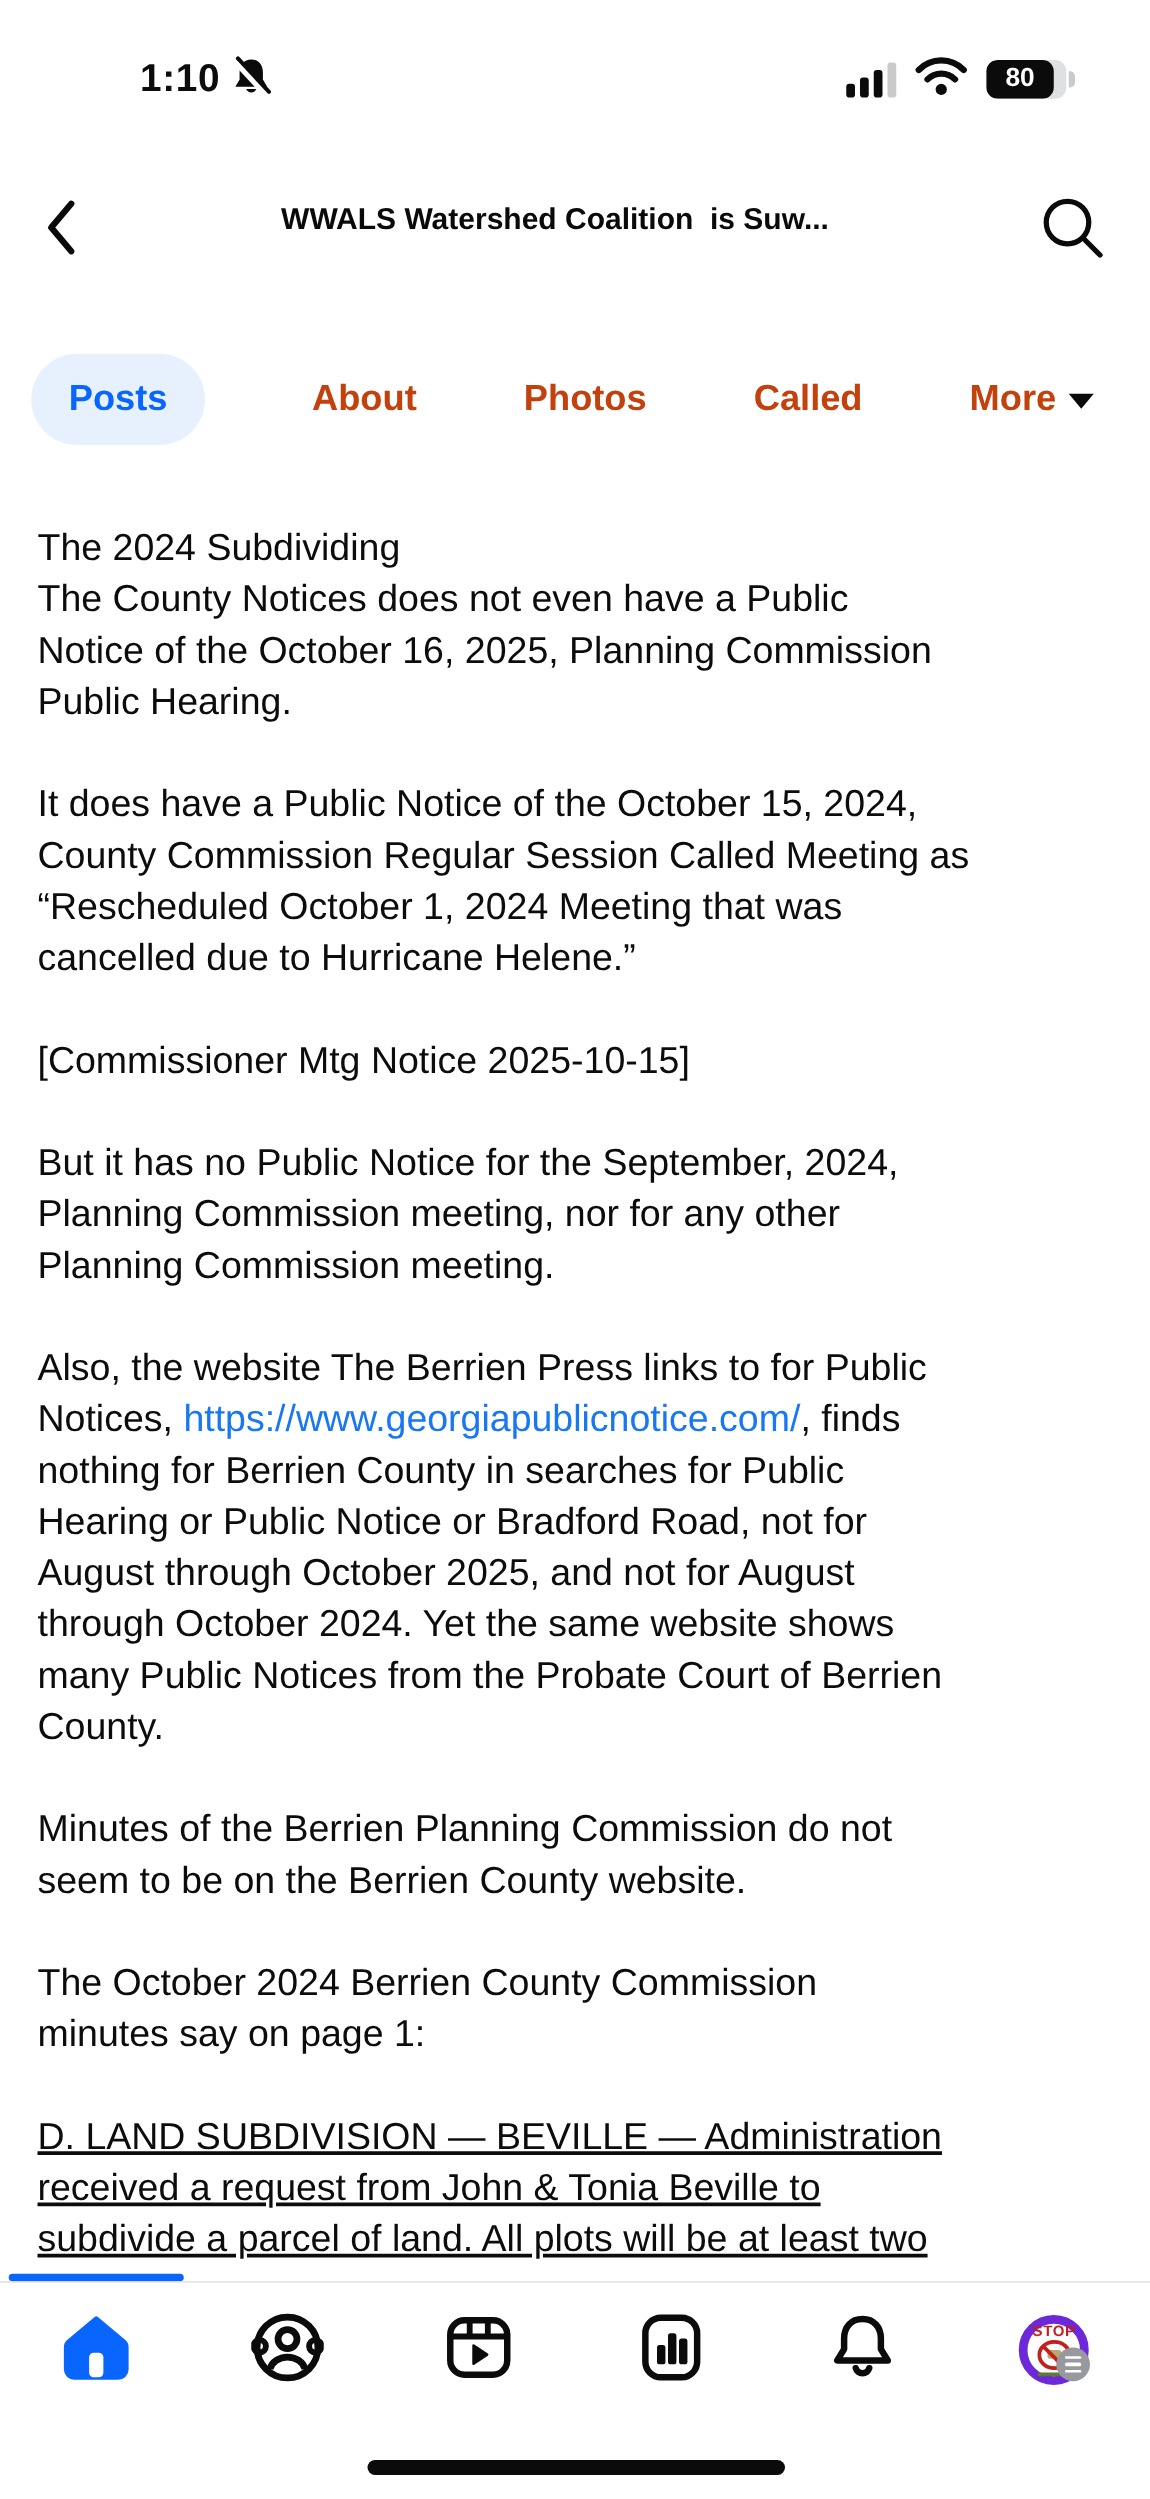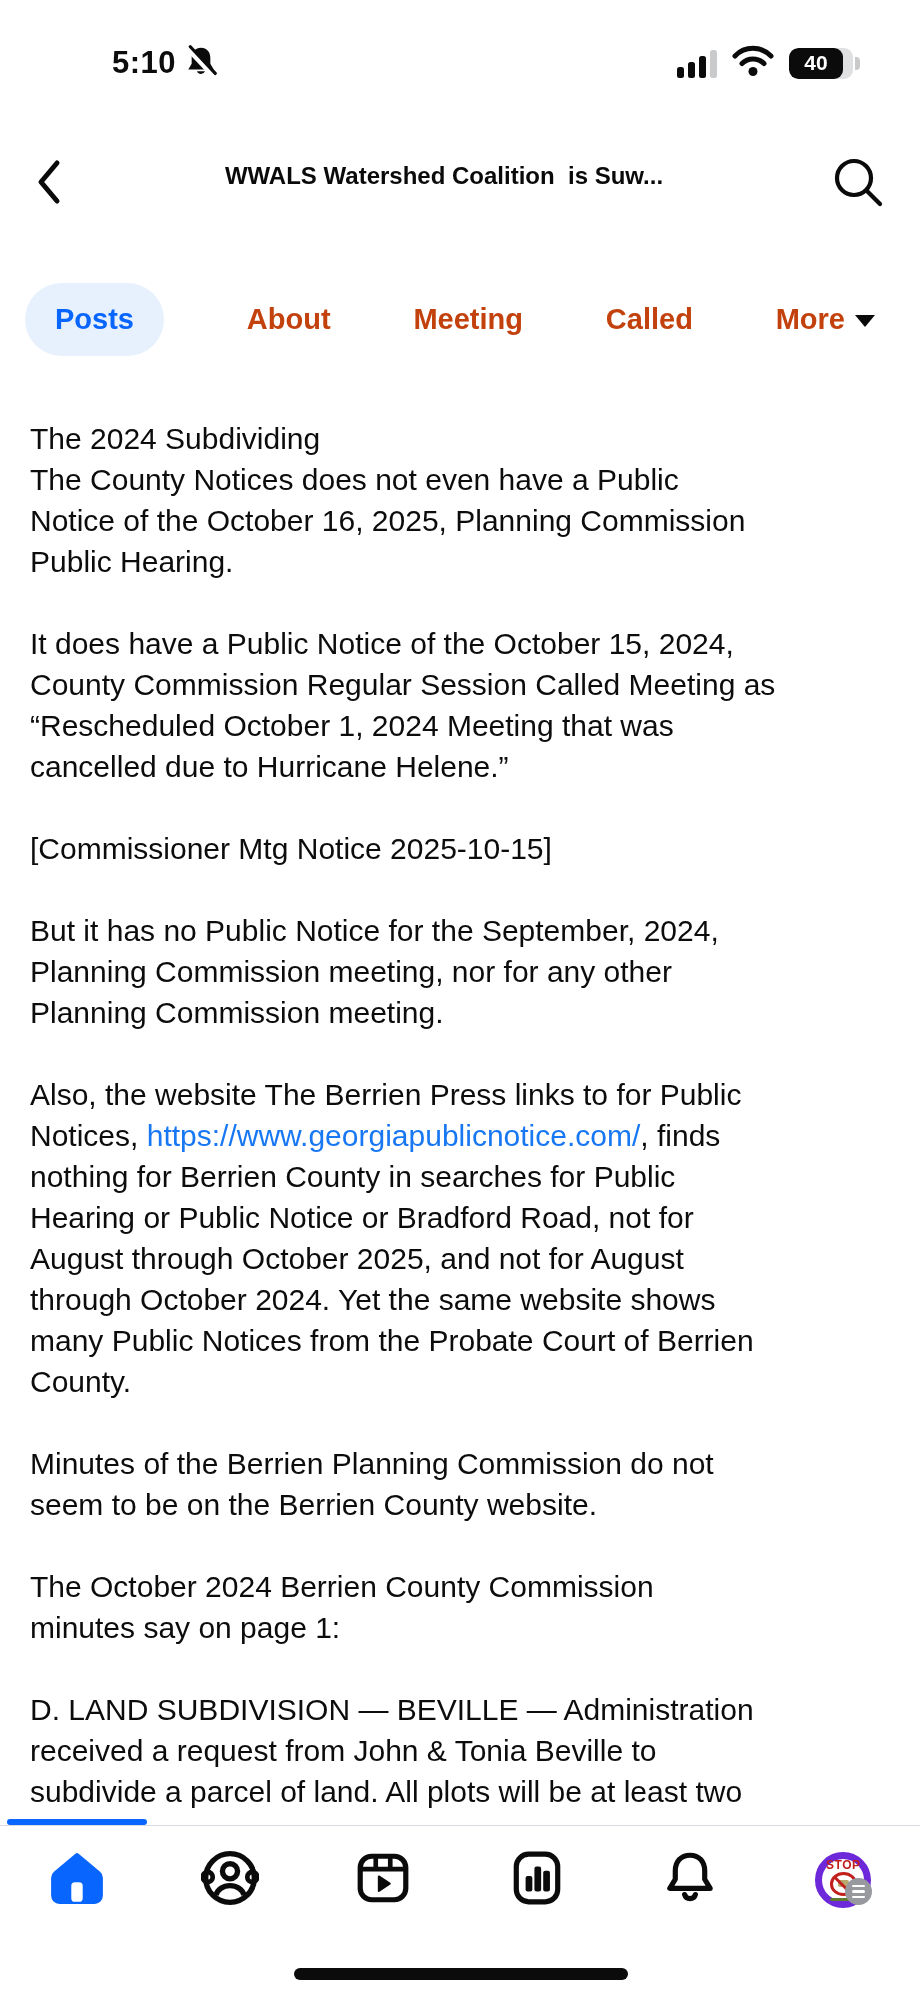--- a/index.html
+++ b/index.html
@@ -33,21 +33,21 @@
   
   .tabs{position:absolute;top:280px;left:0;right:0;height:78px;display:flex;align-items:center;
     justify-content:space-between;padding:0 45px 0 25px;box-sizing:border-box;}
   .tab{font-size:29px;font-weight:700;color:#c2410c;display:flex;align-items:center;gap:10px;}
   .tab.active{color:#0866FF;background:#E7F1FE;border-radius:39px;padding:20px 30px;}
   .caret{width:0;height:0;border-left:10px solid transparent;border-right:10px solid transparent;
     border-top:12px solid #0a0a0a;margin-top:4px;}
   
   .post{position:absolute;top:418px;left:0;right:0;padding:0 18px 0 30px;}
   .paragraph{white-space:pre-line;font-size:30px;line-height:41px;margin:0 0 41px 0;color:#0c0c0c;}
-  .paragraph:last-child{margin-bottom:0;}
+  .paragraph:last-child{margin-bottom:0;text-decoration:underline;}
   a.link{color:#1877F2;text-decoration:none;cursor:pointer;}
   
   .tab-indicator{position:absolute;top:1819px;left:7px;width:140px;height:6px;border-radius:3px;background:#0866FF;}
   .nav-divider{position:absolute;top:1825px;left:0;right:0;height:1px;background:#d8dadf;}
   .bottom-nav{position:absolute;top:1840px;left:0;right:0;height:80px;display:flex;}
   .nav-item{flex:1 1 0;display:flex;align-items:center;justify-content:center;}
   .avatar{width:56px;height:56px;border-radius:50%;border:7px solid #6d28d9;background:#fff;position:relative;
     display:flex;flex-direction:column;align-items:center;justify-content:center;box-sizing:border-box;}
   .avatar .stop-text{color:#c1201d;font-size:12px;font-weight:700;letter-spacing:.5px;line-height:12px;}
   .no-symbol{width:21px;height:21px;border:3px solid #c1201d;border-radius:50%;position:relative;margin-top:1px;
@@ -58,21 +58,21 @@
   .menu-badge{position:absolute;right:-8px;bottom:-4px;width:27px;height:27px;border-radius:50%;background:#97999e;
     display:flex;flex-direction:column;align-items:center;justify-content:center;gap:3px;}
   .menu-badge i{display:block;width:13px;height:2.5px;background:#fff;border-radius:2px;}
   .home-indicator{position:absolute;top:1968px;left:294px;width:334px;height:12px;border-radius:7px;background:#0b0b0b;}
 </style>
 </head>
 <body>
 
 <div class="status-bar">
   <div class="sb-left">
-    <span class="sb-time">5:10</span>
+    <span class="sb-time">1:10</span>
     <span>
       <svg width="32" height="36" viewBox="0 0 36 38">
         <path d="M18 4 c-6.5 0 -10.5 4.8 -10.5 11.5 v6.5 l-3.8 6.5 h28.6 l-3.8 -6.5 v-6.5 C28.5 8.8 24.5 4 18 4 z" fill="#0b0b0b"></path>
         <path d="M13.5 30.5 a4.8 4.8 0 0 0 9 0 z" fill="#0b0b0b"></path>
         <line x1="4" y1="5" x2="32" y2="35" stroke="#ffffff" stroke-width="7"></line>
         <line x1="6" y1="3" x2="34" y2="33" stroke="#0b0b0b" stroke-width="3.6" stroke-linecap="round"></line>
       </svg>
     </span>
   </div>
   <div class="sb-right">
@@ -85,21 +85,21 @@
     <span>
       <svg width="44" height="32" viewBox="0 0 44 32">
         <path d="M4 11 a25 25 0 0 1 36 0" fill="none" stroke="#0b0b0b" stroke-width="5" stroke-linecap="round"></path>
         <path d="M11 18.5 a15.5 15.5 0 0 1 22 0" fill="none" stroke="#0b0b0b" stroke-width="5" stroke-linecap="round"></path>
         <circle cx="22" cy="26.5" r="4.5" fill="#0b0b0b"></circle>
       </svg>
     </span>
     <span class="battery">
       <span class="battery-body">
         <span class="battery-fill">
-            <span>40</span>
+            <span>80</span>
           </span>
       </span>
       <span class="battery-nub"></span>
     </span>
   </div>
 </div>
 
 <div class="header">
   <div class="back-btn">
     <span>
@@ -120,21 +120,21 @@
 </div>
 
 <div class="tabs">
   <div class="tab active">
       <span>Posts</span>
     </div>
   <div class="tab">
       <span>About</span>
     </div>
   <div class="tab">
-      <span>Meeting</span>
+      <span>Photos</span>
     </div>
   <div class="tab">
       <span>Called</span>
     </div>
   <div class="tab">
     <span>More</span>
     <span class="caret"></span>
   </div>
 </div>
 

